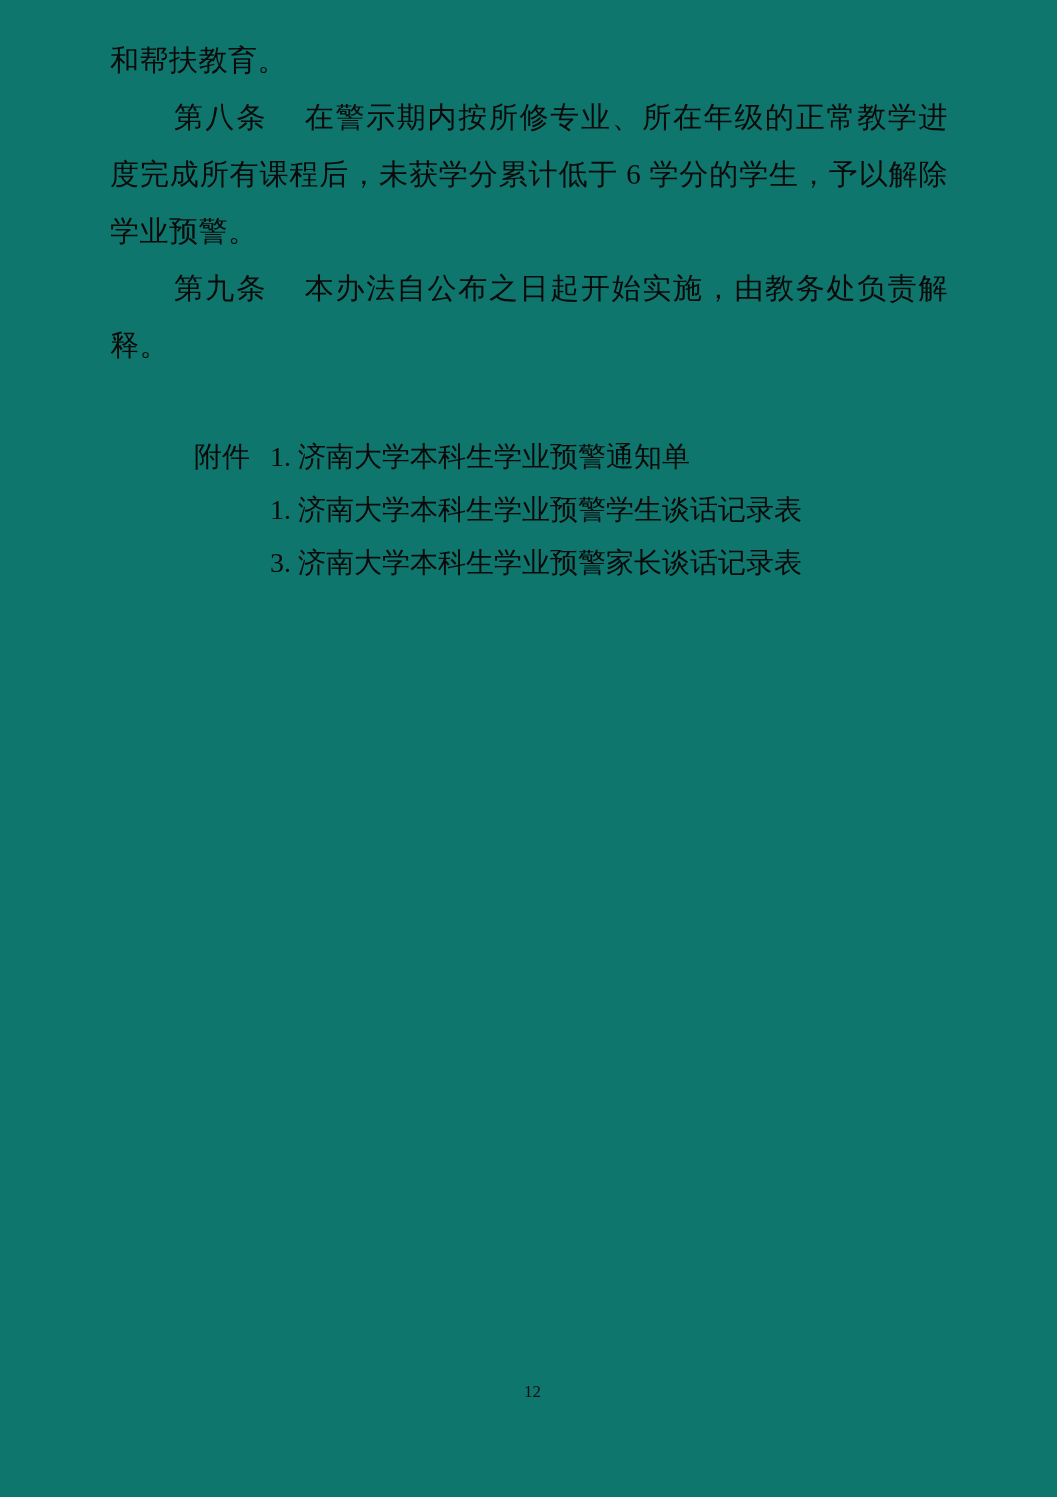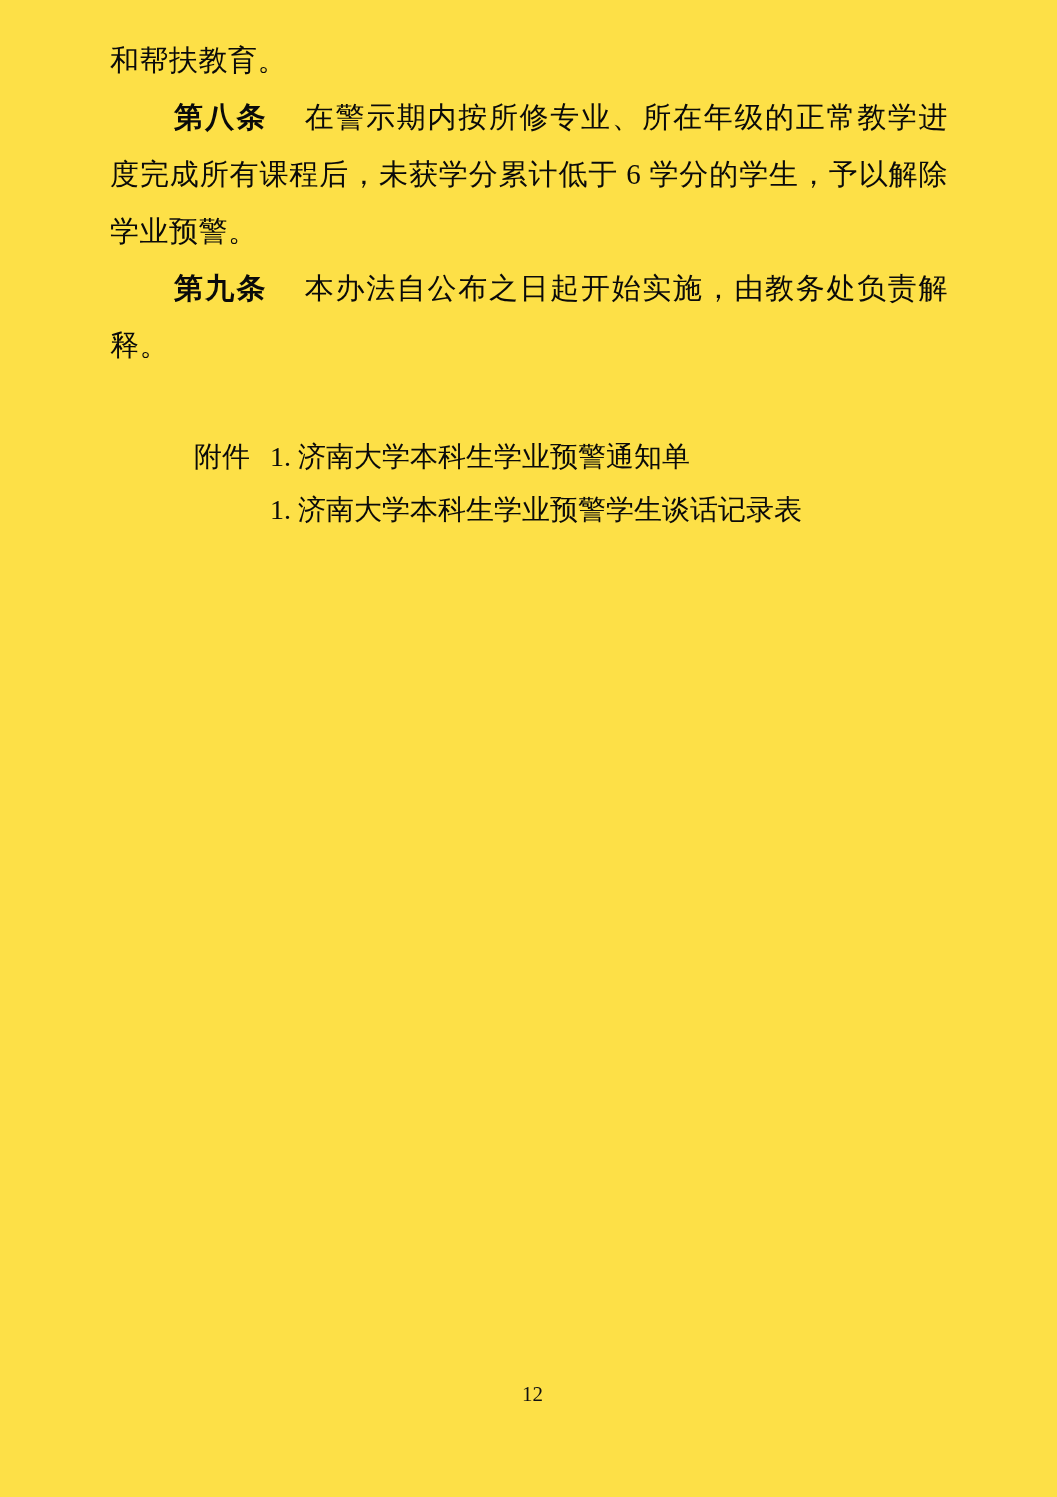--- a/index.html
+++ b/index.html
@@ -4,21 +4,21 @@
 <style>
   html, body {
     margin: 0;
     padding: 0;
     background: #ffffff;
   }
   .page {
     position: relative;
     width: 1057px;
     height: 1497px;
-    background: #fde047;
+    background: #0f766e;
     font-family: "Liberation Serif", "DejaVu Serif", serif;
     color: #0a0a0a;
     overflow: hidden;
   }
   .content {
     position: absolute;
     left: 110px;
     top: 32px;
     width: 838px;
   }
@@ -30,21 +30,21 @@
     letter-spacing: 0.5px;
     margin: 0;
   }
   .para.cont {
     text-indent: 0;
   }
   .para.indent {
     text-indent: 64px;
   }
   .art-label {
-    font-weight: bold;
+    font-weight: normal;
     letter-spacing: 1px;
     margin-top: 24px;
   }
   .attach-block {
     margin-top: 56px;
     font-size: 28px;
     line-height: 53px;
   }
   .attach-row {
     display: block;
@@ -64,21 +64,21 @@
   .attach-text {
     display: inline-block;
     text-align: right;
   }
   .page-number {
     position: absolute;
     left: 8px;
     right: 0;
     top: 1382px;
     text-align: center;
-    font-size: 21px;
+    font-size: 17px;
     font-family: "Liberation Serif", "DejaVu Serif", serif;
     color: #111;
   }
   .spacer-wide {
     display: inline-block;
     width: 36px;
   }
 </style>
 </head>
 <body>
@@ -98,18 +98,21 @@
       <span class="art-label">第九条</span><span class="spacer-wide"></span><span>本办法自公布之日起开始实施，由教务处负责解释。</span>
     </p>
 
     <div class="attach-block">
       <div class="attach-row">
         <span class="attach-label">附件</span><span class="attach-text">1. 济南大学本科生学业预警通知单</span>
       </div>
       <div class="attach-row">
         <span class="attach-hang"></span><span class="attach-text">1. 济南大学本科生学业预警学生谈话记录表</span>
       </div>
+      <div class="attach-row">
+        <span class="attach-hang"></span><span class="attach-text">3. 济南大学本科生学业预警家长谈话记录表</span>
+      </div>
     </div>
 
   </div>
 
   <div class="page-number">12</div>
 </div>
 
 </body></html>

